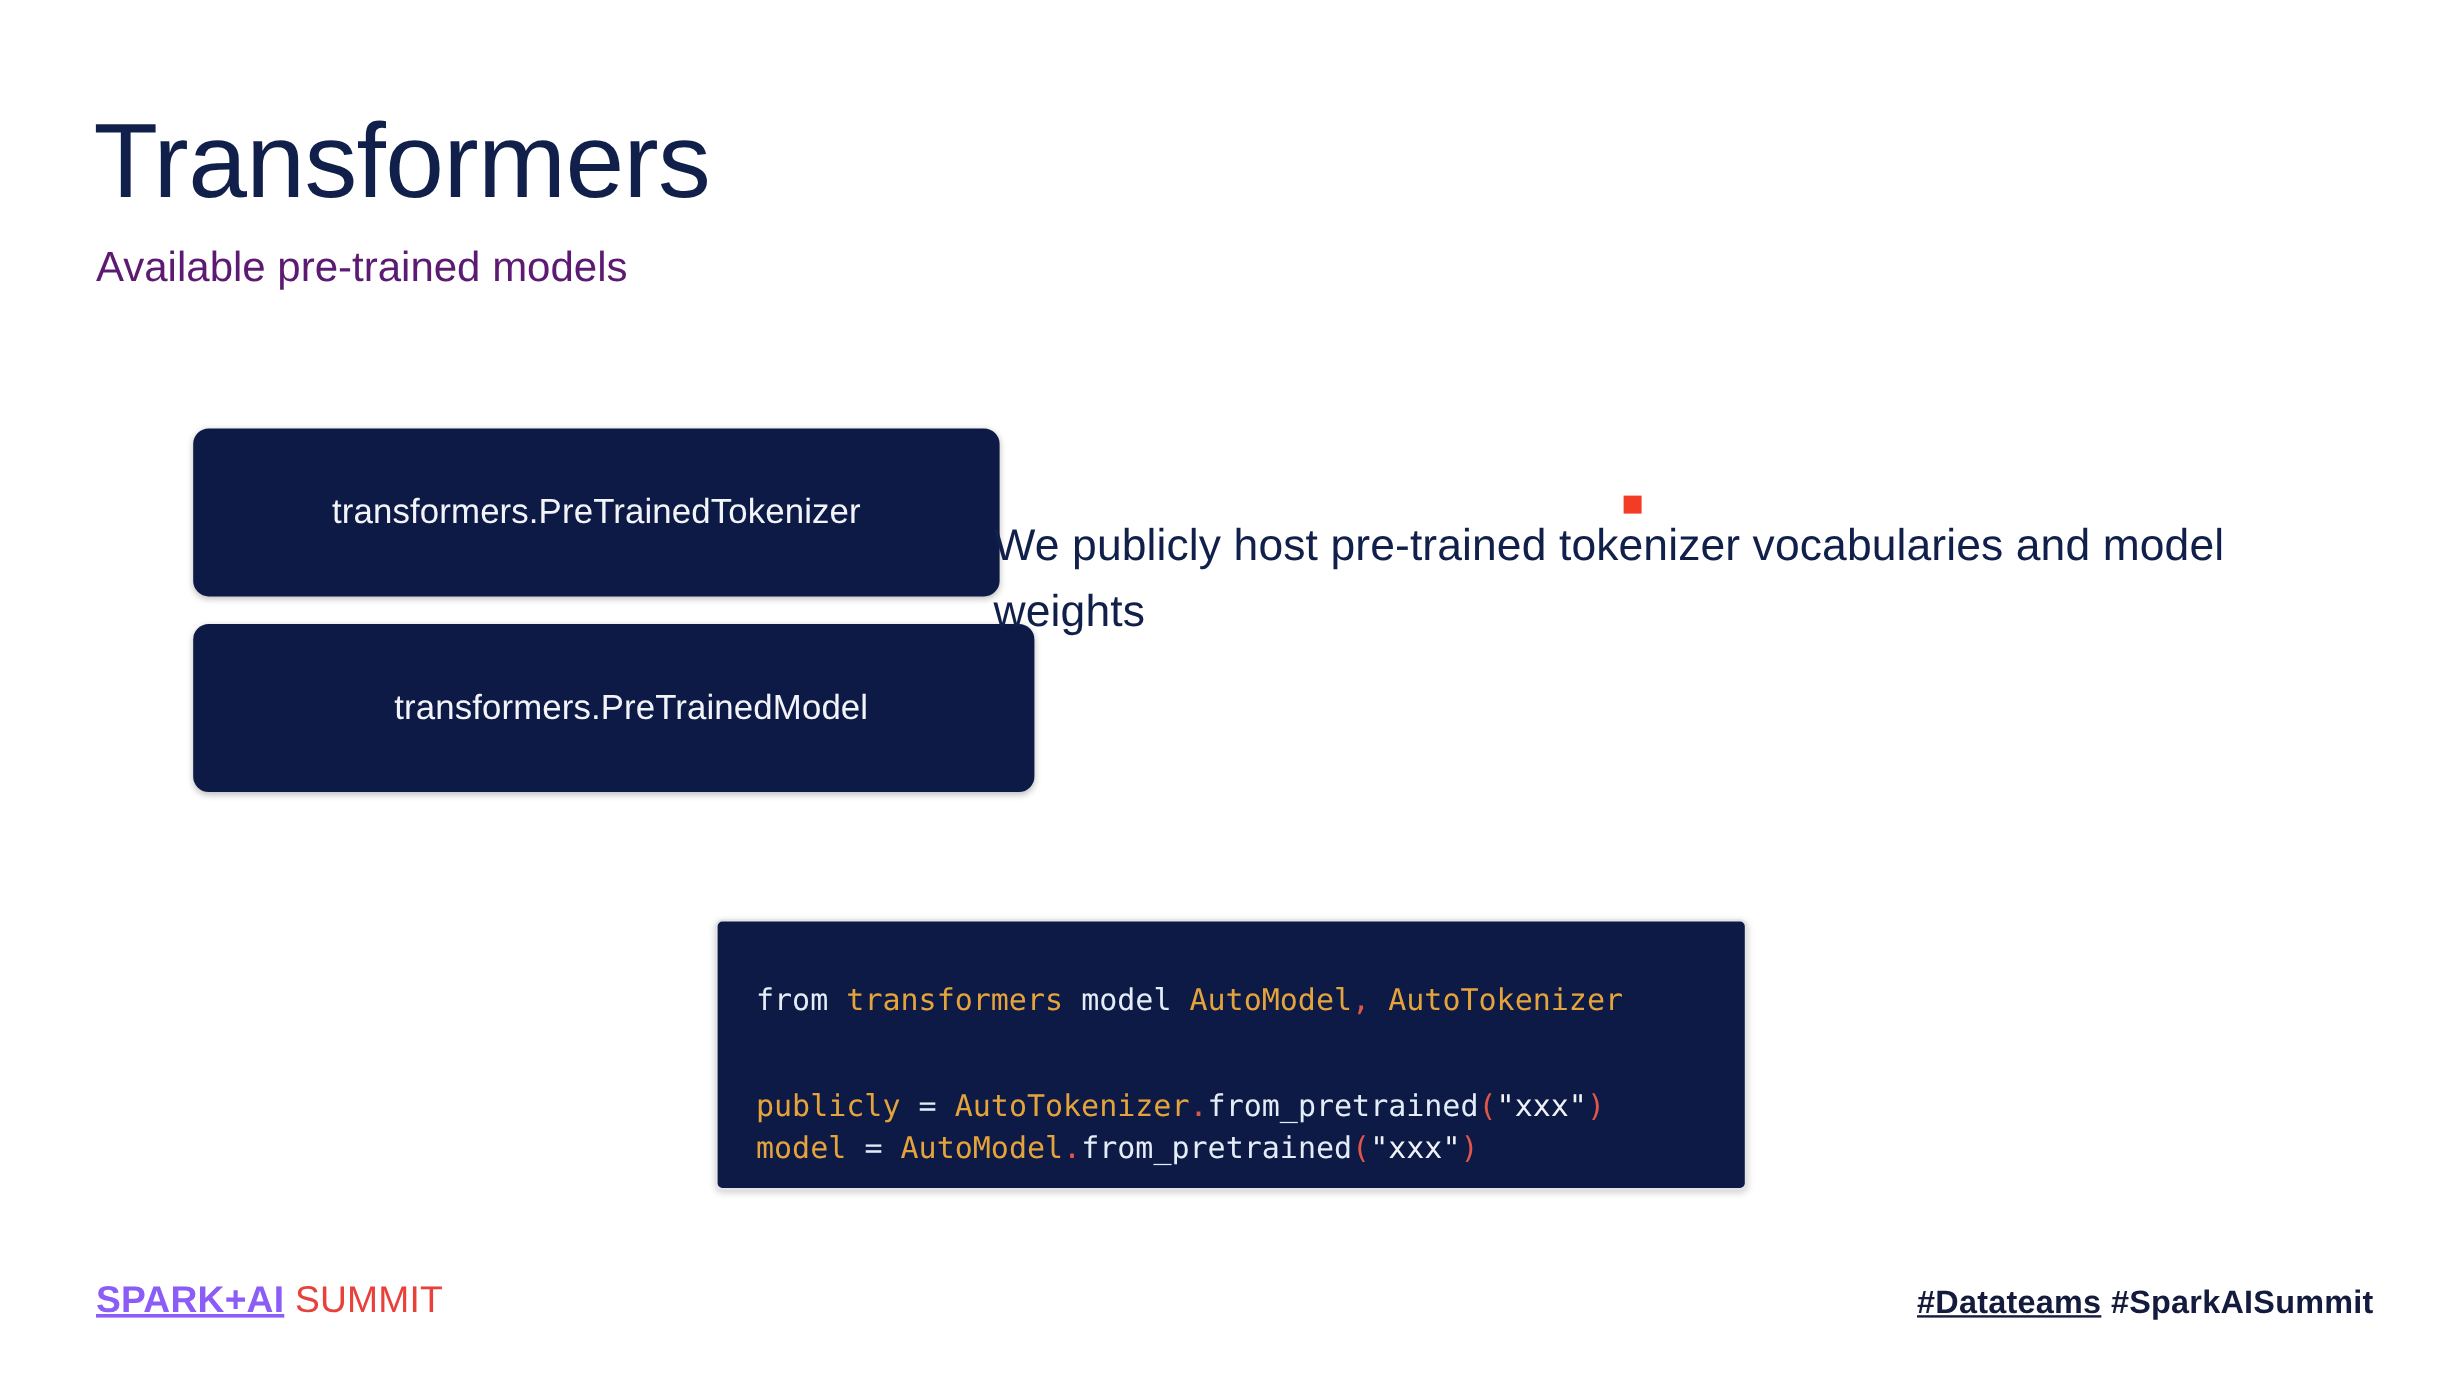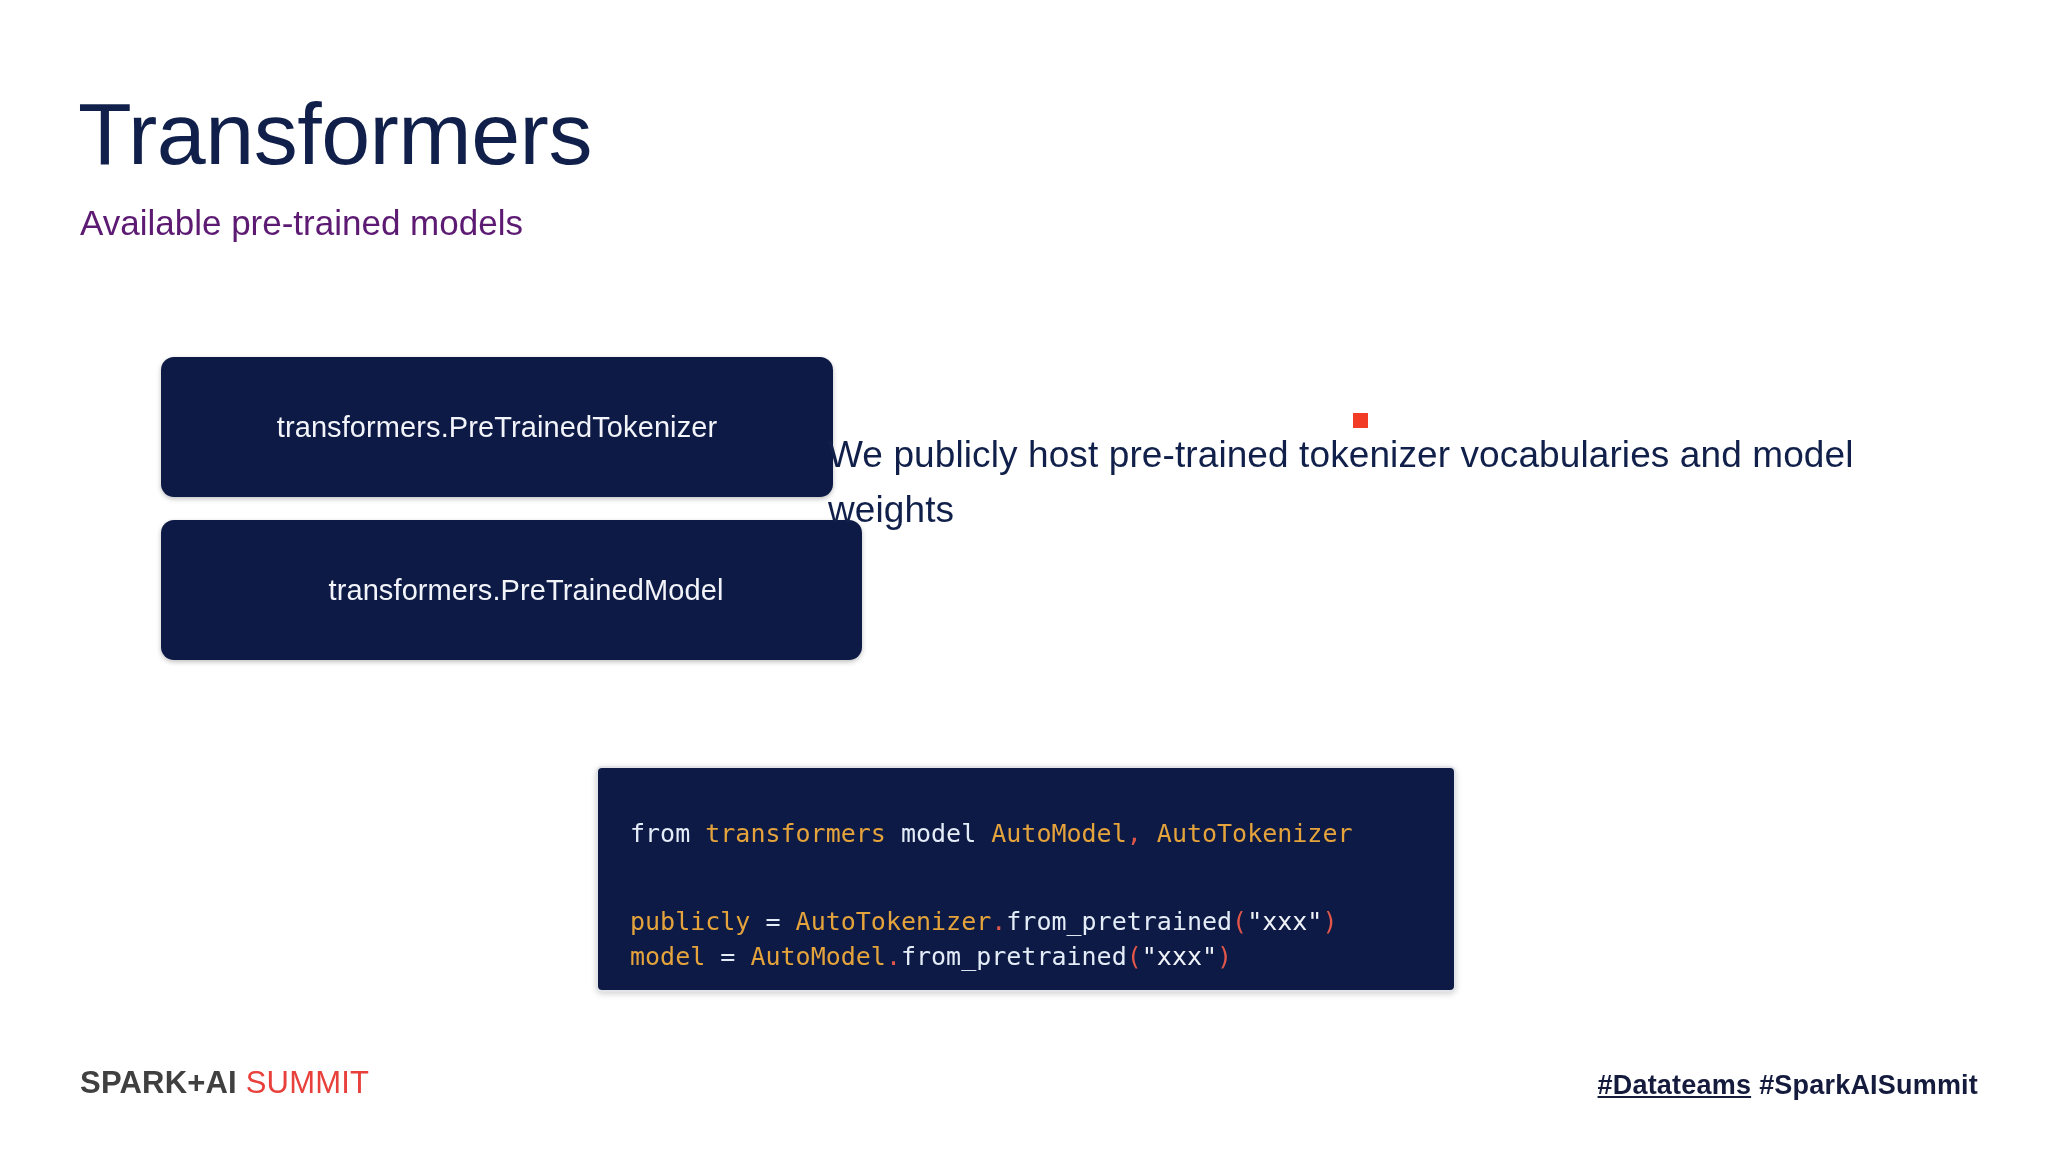--- a/index.html
+++ b/index.html
@@ -127,21 +127,21 @@
 
   
   .logo {
     position: absolute;
     left: 80px;
     top: 1065px;
     font-size: 31px;
     letter-spacing: 0.2px;
     white-space: nowrap;
   }
-  .logo-bold { font-weight: 700; color: #404040; }
+  .logo-bold { font-weight: 700; color: #8b5cf6; text-decoration: underline; }
   .logo-light { font-weight: 400; color: #E8403B; }
 
   .hashtags {
     position: absolute;
     right: 70px;
     top: 1070px;
     font-size: 27px;
     font-weight: 700;
     color: #141B3D;
     letter-spacing: 0.2px;

